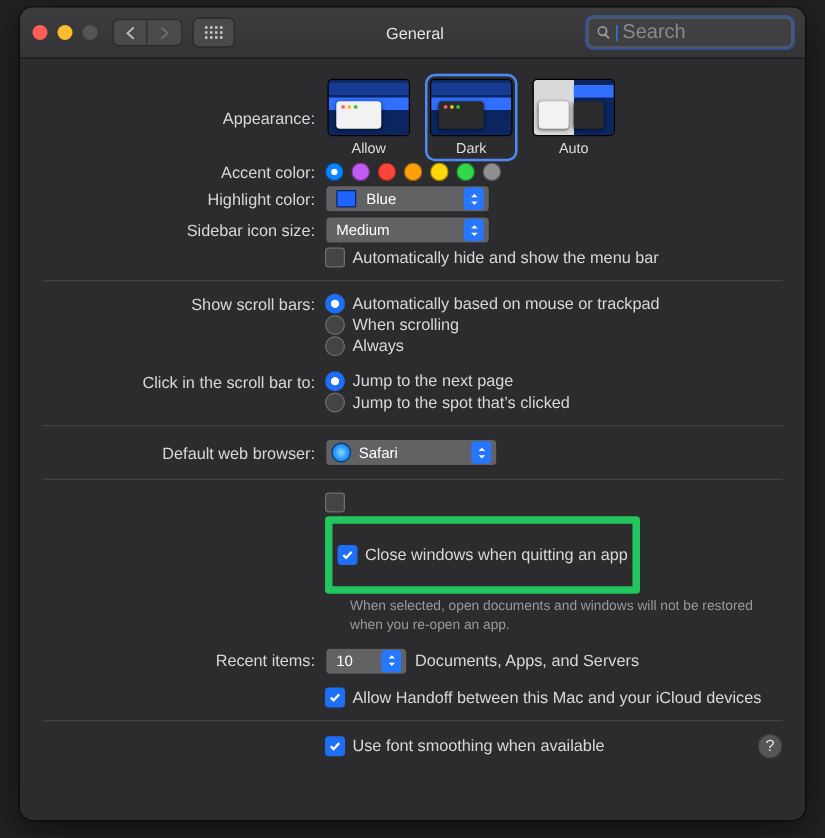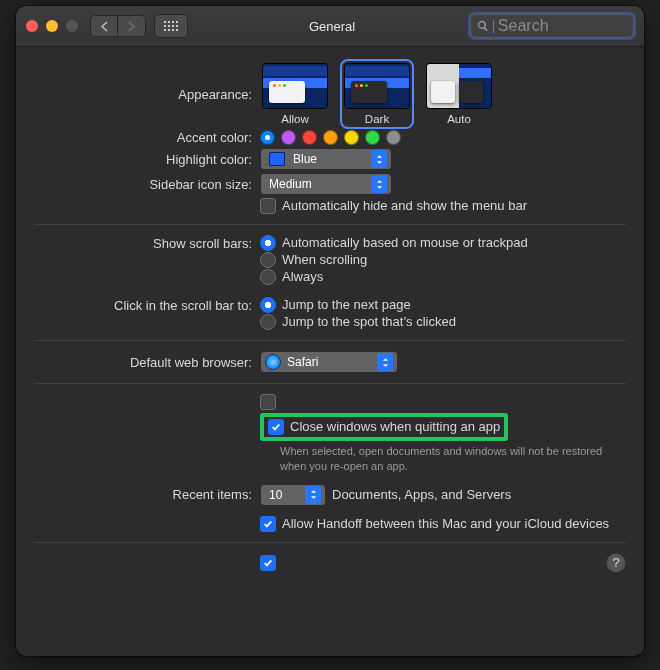--- a/index.html
+++ b/index.html
@@ -80,21 +80,21 @@
   .popup .compass{width:14px;height:14px;border-radius:50%;background:radial-gradient(circle at 50% 50%,#8fd3ff,#0a84ff 70%);margin-right:6px;flex:none;border:1px solid #0a3a6a}
   
   .radio,.check{width:14px;height:14px;flex:none}
   .radio{border-radius:50%;border:1px solid #6e6e70;background:#444}
   .radio.sel{border-color:#1d6ff6;background:radial-gradient(circle at 50% 50%,#fff 0 3px,#1d6ff6 3.5px)}
   .check{border-radius:3px;border:1px solid #6e6e70;background:#444;display:flex;align-items:center;justify-content:center}
   .check.sel{background:#1d6ff6;border-color:#1d6ff6}
   .check.sel svg{width:10px;height:10px;fill:none;stroke:#fff;stroke-width:2.2}
   .radiolabel,.checklabel{display:flex;align-items:flex-start;gap:6px}
   .hint{font-size:11px;color:#9a9a9c;line-height:1.35}
-  .highlight{border:4px solid #22c55e;border-radius:3px;padding:2px 4px;display:inline-flex}
+  .highlight{border:6px solid #22c55e;border-radius:3px;padding:17px 4px;display:inline-flex}
   .helpbtn{width:20px;height:20px;border-radius:50%;background:#565658;color:#ddd;border:1px solid #3a3a3c;display:flex;align-items:center;justify-content:center;font-size:13px;margin-left:auto}
   button{cursor:pointer;font-family:inherit}
 </style>
 </head>
 <body>
 
 <div class="window">
 
   <div class="titlebar">
     <div class="traffic">
@@ -389,19 +389,20 @@
 
     <div class="row">
         <div class="lbl"></div>
         <div class="val" style="align-items:center">
       <label class="checklabel">
         <span class="check sel">
               <svg viewBox="0 0 12 12">
                 <path d="M2 6l2.6 2.8L10 3"></path>
               </svg>
             </span>
+        <span>Use font smoothing when available</span>
       </label>
       <button class="helpbtn">?</button>
     </div>
       </div>
 
   </div>
 </div>
 
 </body></html>

